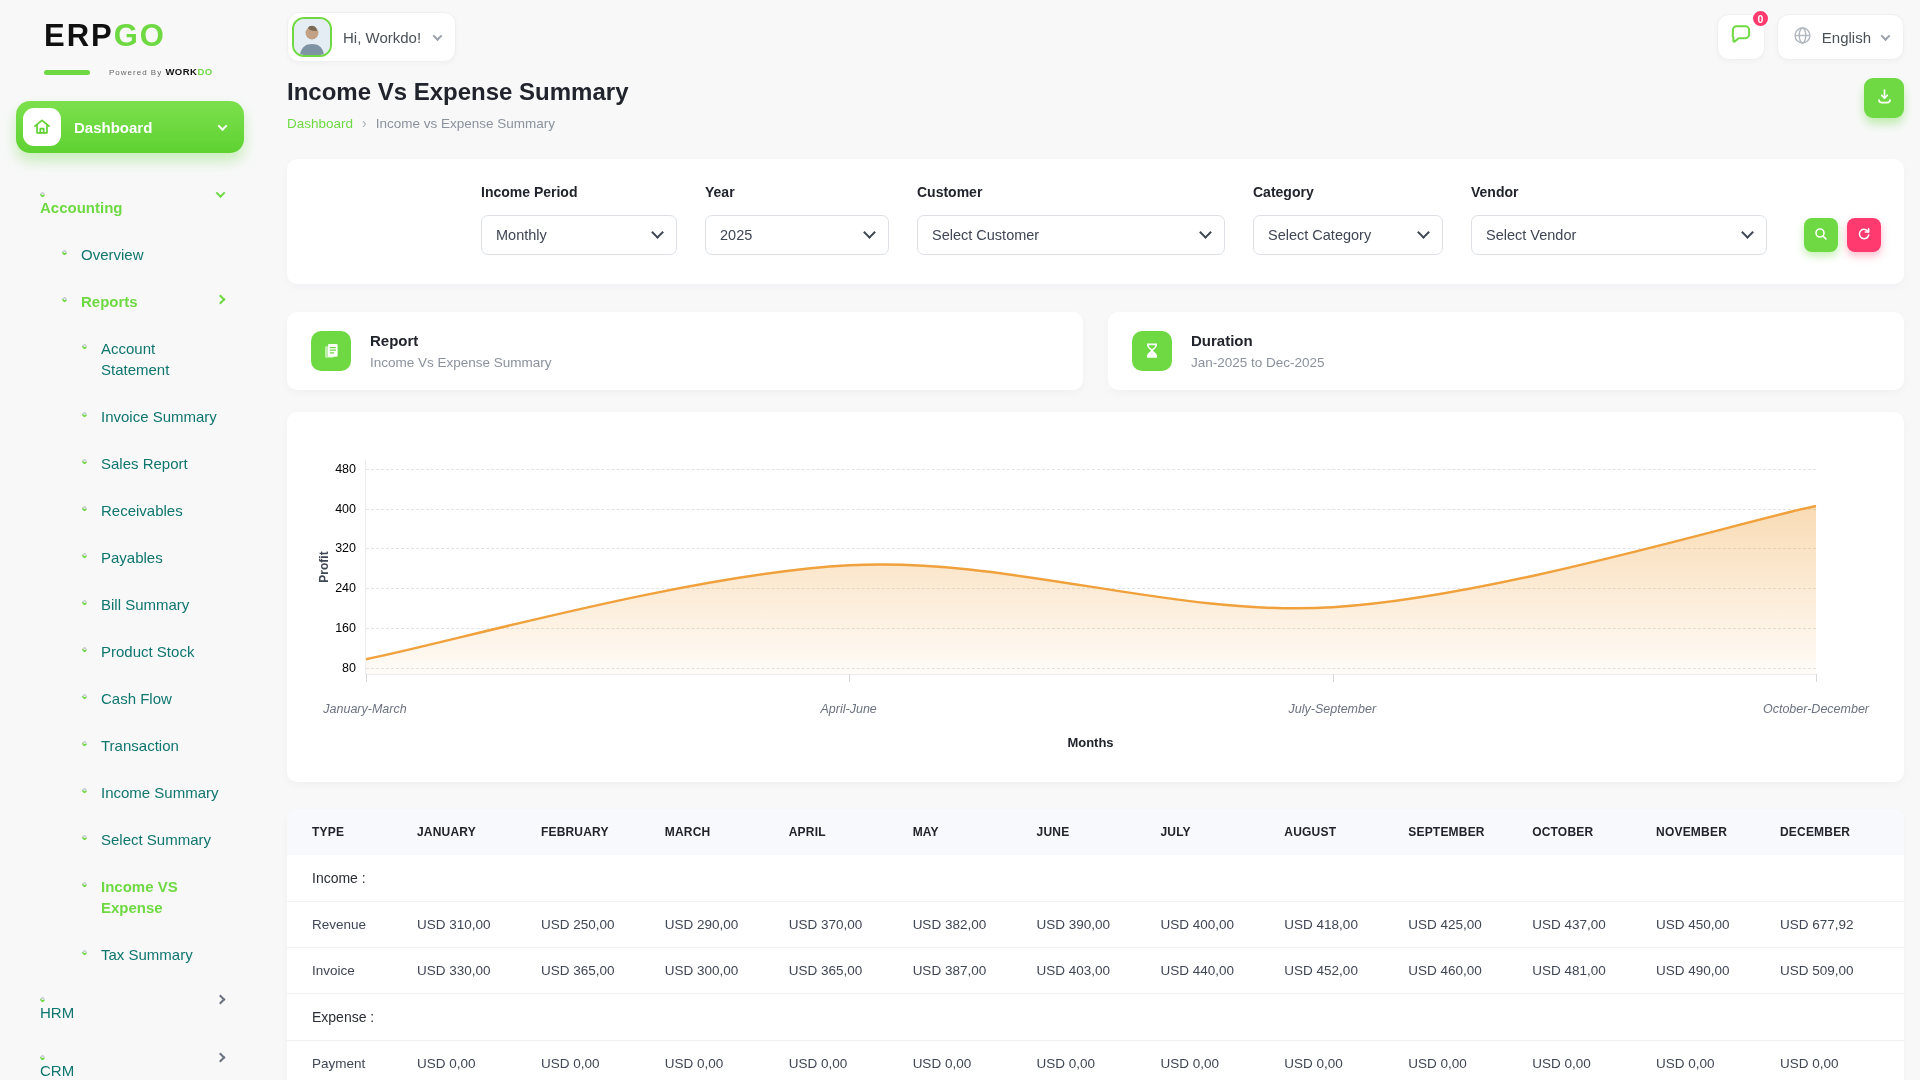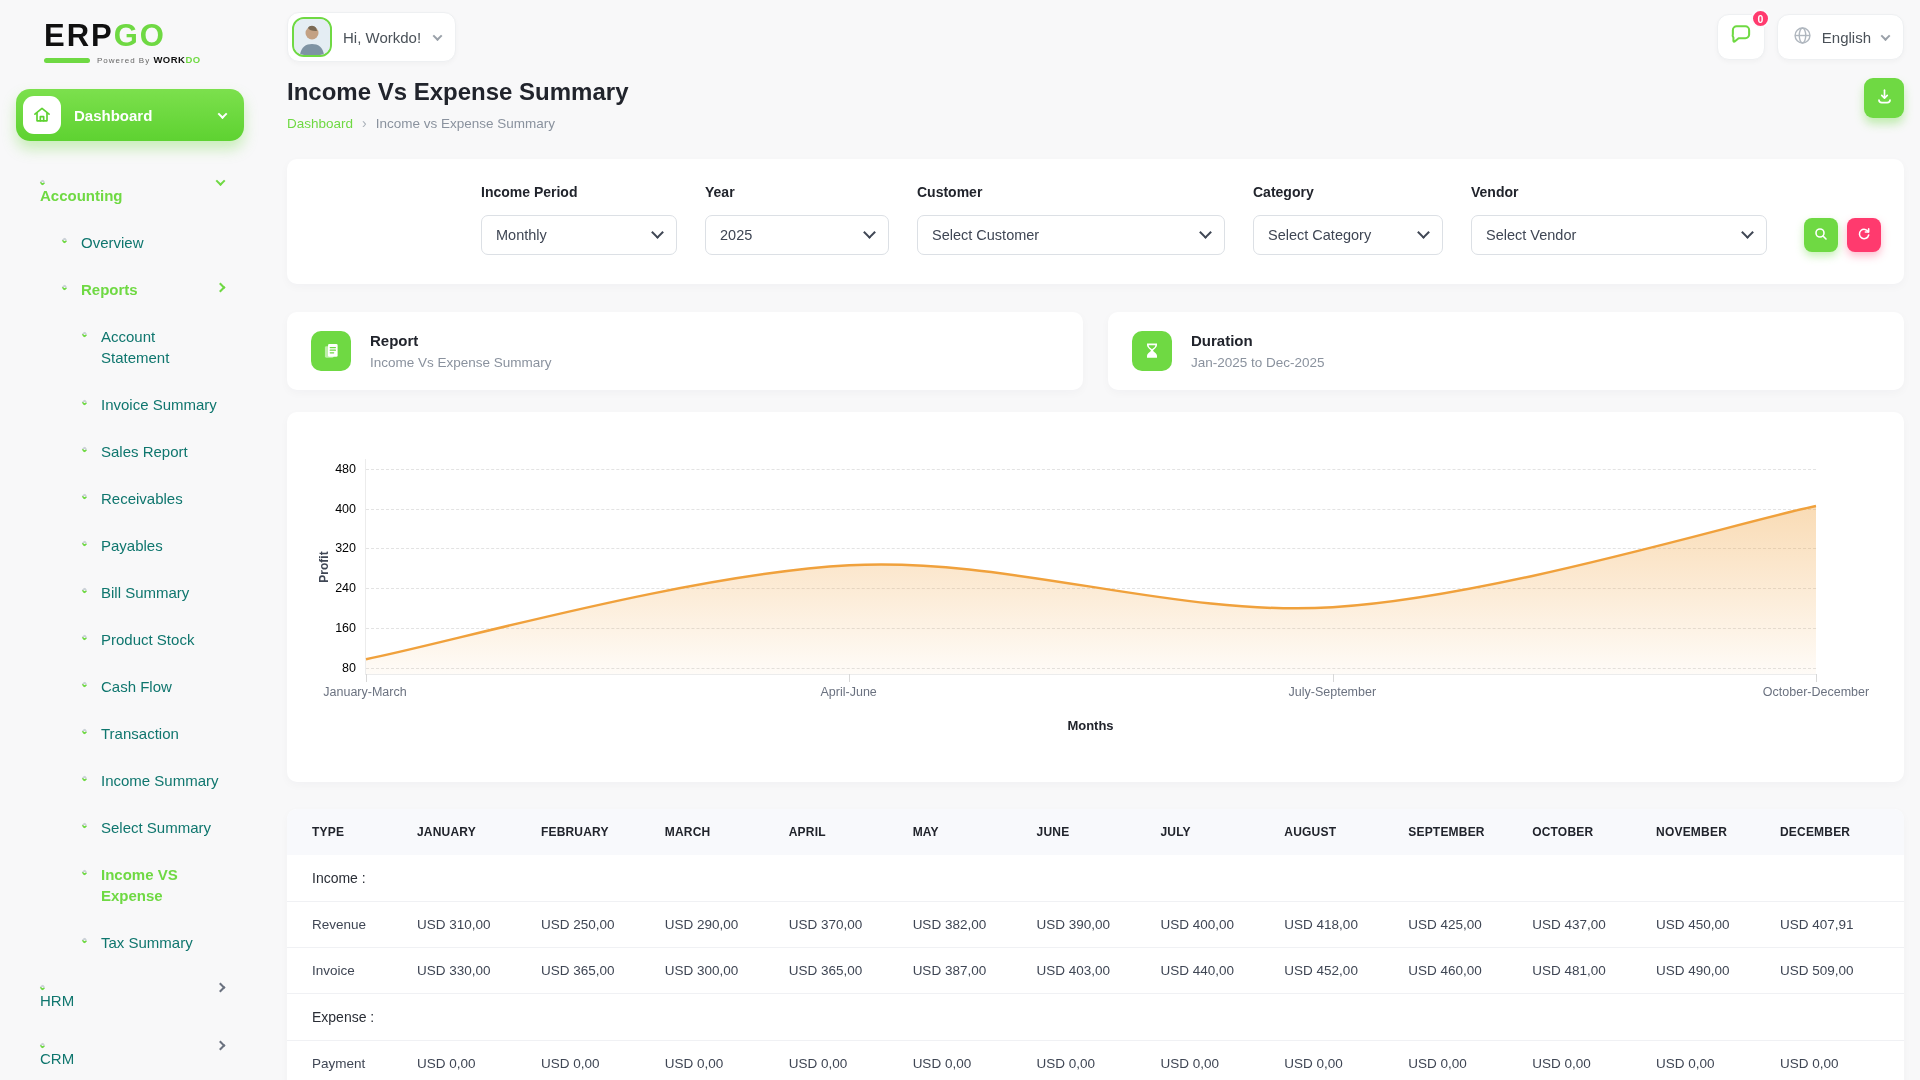--- a/index.html
+++ b/index.html
@@ -4,21 +4,21 @@
 <style>
   * { box-sizing: border-box; margin: 0; padding: 0; }
   html,body { width:1920px; height:1080px; overflow:hidden;
     font-family:"Liberation Sans", sans-serif; background:#f8f8f9; color:#32394e; }
 
   
   .sidebar { position:fixed; left:0; top:0; bottom:0; width:260px; }
   .logo { padding:20px 0 0 44px; line-height:1; }
   .logo-text { font-weight:800; font-size:31px; letter-spacing:2px; color:#101010; }
   .logo-text .go { color:#6fd943; }
-  .logo-sub { display:flex; align-items:center; gap:7px; margin-top:4px; }
+  .logo-sub { display:flex; align-items:center; gap:19px; margin-top:16px; }
   .logo-bar { width:46px; height:5px; border-radius:3px; background:#6fd943; }
   .powered { font-size:8px; letter-spacing:1px; color:#666; }
   .powered b { font-size:9.5px; color:#101010; letter-spacing:0.5px;}
   .powered b .do { color:#6fd943; }
 
   .dash-btn { margin:24px 16px 20px 16px; height:52px; border-radius:14px;
     background:linear-gradient(180deg,#7ce04d,#5ed231);
     box-shadow:0 8px 14px rgba(111,217,67,.35);
     display:flex; align-items:center; gap:13px; padding:0 18px 0 7px; cursor:pointer; }
   .dash-ic { width:38px; height:38px; background:#fff; border-radius:11px;
@@ -97,21 +97,21 @@
   
   .chart-card { margin-top:22px; height:370px; padding:47px 88px 0 78px; }
   .plot { position:relative; height:216px; border-left:1px solid #ececec; border-bottom:1px solid #ececec; }
   .gridline { position:absolute; left:0; right:0; border-top:1px dashed #e3e3e3; }
   .ytick { position:absolute; right:calc(100% + 10px); transform:translateY(-50%);
     font-size:12.5px; color:#000000; white-space:nowrap;margin-left:36px; }
   .yaxis-title { position:absolute; left:-58px; top:50%; transform:translate(0,-50%) rotate(-90deg);
     font-size:12px; font-weight:700; color:#3f4654; }
   .xtick-mark { position:absolute; bottom:-8px; width:1px; height:8px; background:#d8d8d8; }
   .plot svg { position:absolute; inset:0; width:100%; height:100%; overflow:visible; }
-  .xlabels { position:relative; height:18px; margin-top:10px; }
+  .xlabels { position:relative; height:18px; margin-top:27px;font-style:italic; }
   .xlabels span { position:absolute; transform:translateX(-50%); font-size:12.5px; color:#6b7280; white-space:nowrap; }
   .months-label { text-align:center; margin-top:15px; font-size:13px; font-weight:700; color:#21242c; }
 
   
   .table-card { margin-top:27px; border-radius:10px 10px 0 0; overflow:hidden; padding-bottom:30px;}
   table { width:100%; border-collapse:collapse; table-layout:fixed; }
   th { background:#f8f9fc; font-size:12px; font-weight:700; text-transform:uppercase;
     color:#21242c; text-align:left; padding:16px 4px 16px 0; letter-spacing:.2px; }
   th:first-child, td:first-child { padding-left:25px; width:130px; }
   td { padding:15px 4px 15px 0; border-top:1px solid #f0f1f4; font-size:13.5px; color:#3f4654; }
@@ -422,21 +422,21 @@
             <td>USD 250,00</td>
             <td>USD 290,00</td>
             <td>USD 370,00</td>
             <td>USD 382,00</td>
             <td>USD 390,00</td>
             <td>USD 400,00</td>
             <td>USD 418,00</td>
             <td>USD 425,00</td>
             <td>USD 437,00</td>
             <td>USD 450,00</td>
-            <td>USD 407,91</td>
+            <td>USD 677,92</td>
           </tr>
           <tr>
             <td>Invoice</td>
             <td>USD 330,00</td>
             <td>USD 365,00</td>
             <td>USD 300,00</td>
             <td>USD 365,00</td>
             <td>USD 387,00</td>
             <td>USD 403,00</td>
             <td>USD 440,00</td>

